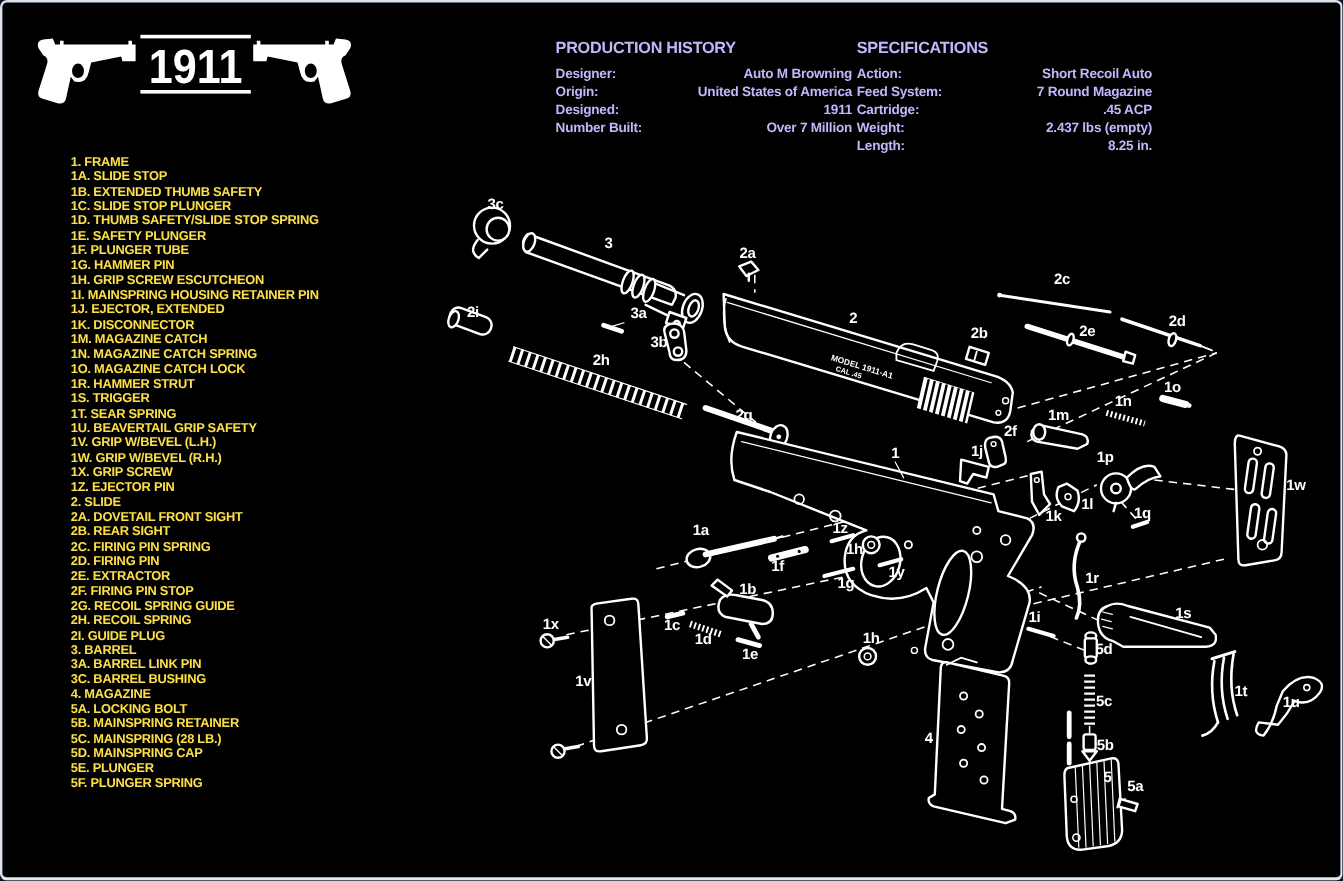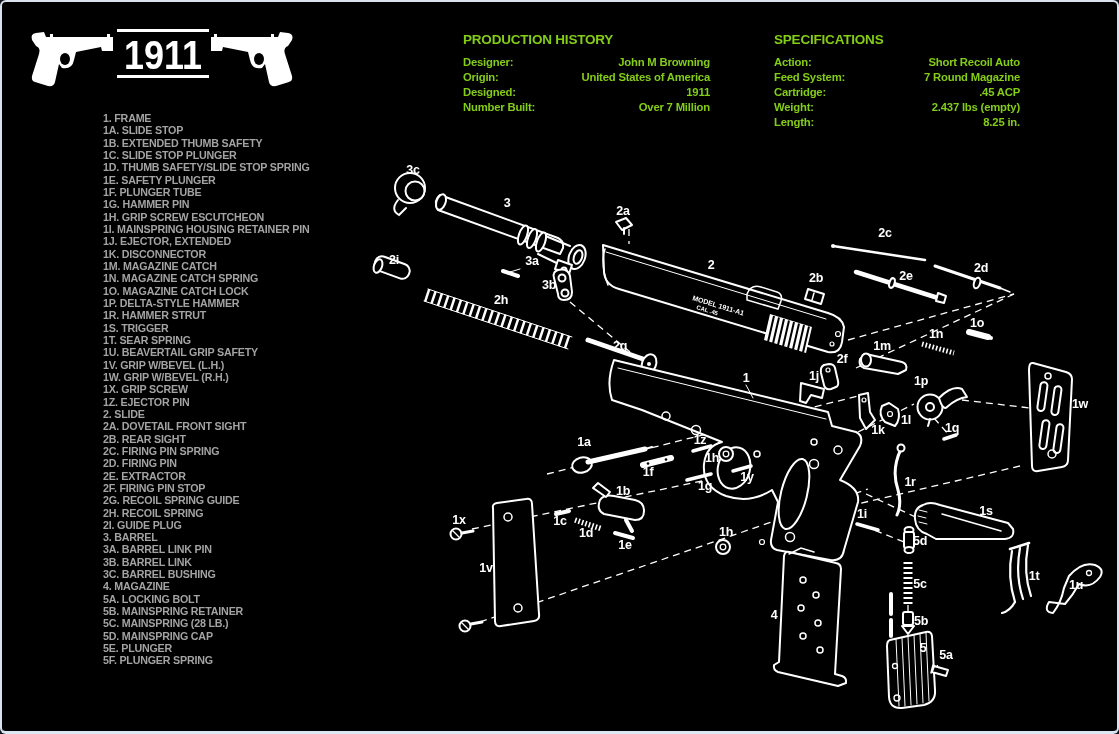--- a/index.html
+++ b/index.html
@@ -3,29 +3,29 @@
 <meta charset="utf-8">
 <style>
   html,body{margin:0;padding:0;background:#10151c;}
   .poster{
     position:relative;width:1119px;height:734px;background:#000;
     box-sizing:border-box;overflow:hidden;
     border:2px solid #d9e2ee;border-bottom:3px solid #dce8f4;border-radius:6px;
     font-family:"Liberation Sans",sans-serif;
   }
   .parts-list{
-    position:absolute;left:57px;top:110px;width:280px;color:#a3a3a3;margin-left:44px;
+    position:absolute;left:57px;top:127px;width:280px;color:#fde047;
   }
   .part-line{
     font-size:10.7px;font-weight:bold;line-height:12.33px;
     letter-spacing:-0.2px;white-space:nowrap;
   }
-  .kv-panel{position:absolute;top:30px;color:#84cc16;}
+  .kv-panel{position:absolute;top:30px;color:#c4b5fd;}
   .kv-panel.ph{left:461px;width:247px;}
-  .kv-panel.sp{left:772px;width:246px;}
+  .kv-panel.sp{left:712px;width:246px;}
   .kv-title{font-size:13.5px;font-weight:bold;letter-spacing:-0.2px;margin-bottom:8px;}
   .kv-row{display:flex;justify-content:space-between;line-height:15px;}
   .kv-label,.kv-value{font-size:11.3px;font-weight:bold;letter-spacing:-0.2px;white-space:nowrap;}
   svg{position:absolute;left:0;top:0;}
   .plabel{font-family:"Liberation Sans",sans-serif;font-size:12.5px;font-weight:bold;fill:#fff;text-anchor:middle;letter-spacing:-0.3px;}
   .pt{fill:#000;stroke:#fff;stroke-width:2;stroke-linejoin:round;}
   .ln{stroke:#fff;fill:none;stroke-linecap:round;}
   .dash{stroke:#fff;stroke-width:1.3;stroke-dasharray:7 5;fill:none;}
   .engrave{font-family:"Liberation Sans",sans-serif;font-weight:bold;fill:#fff;}
 </style>
@@ -43,58 +43,56 @@
       <div class="part-line">1E. SAFETY PLUNGER</div>
       <div class="part-line">1F. PLUNGER TUBE</div>
       <div class="part-line">1G. HAMMER PIN</div>
       <div class="part-line">1H. GRIP SCREW ESCUTCHEON</div>
       <div class="part-line">1I. MAINSPRING HOUSING RETAINER PIN</div>
       <div class="part-line">1J. EJECTOR, EXTENDED</div>
       <div class="part-line">1K. DISCONNECTOR</div>
       <div class="part-line">1M. MAGAZINE CATCH</div>
       <div class="part-line">1N. MAGAZINE CATCH SPRING</div>
       <div class="part-line">1O. MAGAZINE CATCH LOCK</div>
-      <div class="part-line">1P. DELTA-STYLE HAMMER</div>
       <div class="part-line">1R. HAMMER STRUT</div>
       <div class="part-line">1S. TRIGGER</div>
       <div class="part-line">1T. SEAR SPRING</div>
       <div class="part-line">1U. BEAVERTAIL GRIP SAFETY</div>
       <div class="part-line">1V. GRIP W/BEVEL (L.H.)</div>
       <div class="part-line">1W. GRIP W/BEVEL (R.H.)</div>
       <div class="part-line">1X. GRIP SCREW</div>
       <div class="part-line">1Z. EJECTOR PIN</div>
       <div class="part-line">2. SLIDE</div>
       <div class="part-line">2A. DOVETAIL FRONT SIGHT</div>
       <div class="part-line">2B. REAR SIGHT</div>
       <div class="part-line">2C. FIRING PIN SPRING</div>
       <div class="part-line">2D. FIRING PIN</div>
       <div class="part-line">2E. EXTRACTOR</div>
       <div class="part-line">2F. FIRING PIN STOP</div>
       <div class="part-line">2G. RECOIL SPRING GUIDE</div>
       <div class="part-line">2H. RECOIL SPRING</div>
       <div class="part-line">2I. GUIDE PLUG</div>
       <div class="part-line">3. BARREL</div>
       <div class="part-line">3A. BARREL LINK PIN</div>
-      <div class="part-line">3B. BARREL LINK</div>
       <div class="part-line">3C. BARREL BUSHING</div>
       <div class="part-line">4. MAGAZINE</div>
       <div class="part-line">5A. LOCKING BOLT</div>
       <div class="part-line">5B. MAINSPRING RETAINER</div>
       <div class="part-line">5C. MAINSPRING (28 LB.)</div>
       <div class="part-line">5D. MAINSPRING CAP</div>
       <div class="part-line">5E. PLUNGER</div>
       <div class="part-line">5F. PLUNGER SPRING</div>
     </div>
 
   <div class="kv-panel ph">
     <div class="kv-title">PRODUCTION HISTORY</div>
     <div class="kv-body">
         <div class="kv-row">
           <span class="kv-label">Designer:</span>
-          <span class="kv-value">John M Browning</span>
+          <span class="kv-value">Auto M Browning</span>
         </div>
         <div class="kv-row">
           <span class="kv-label">Origin:</span>
           <span class="kv-value">United States of America</span>
         </div>
         <div class="kv-row">
           <span class="kv-label">Designed:</span>
           <span class="kv-value">1911</span>
         </div>
         <div class="kv-row">

